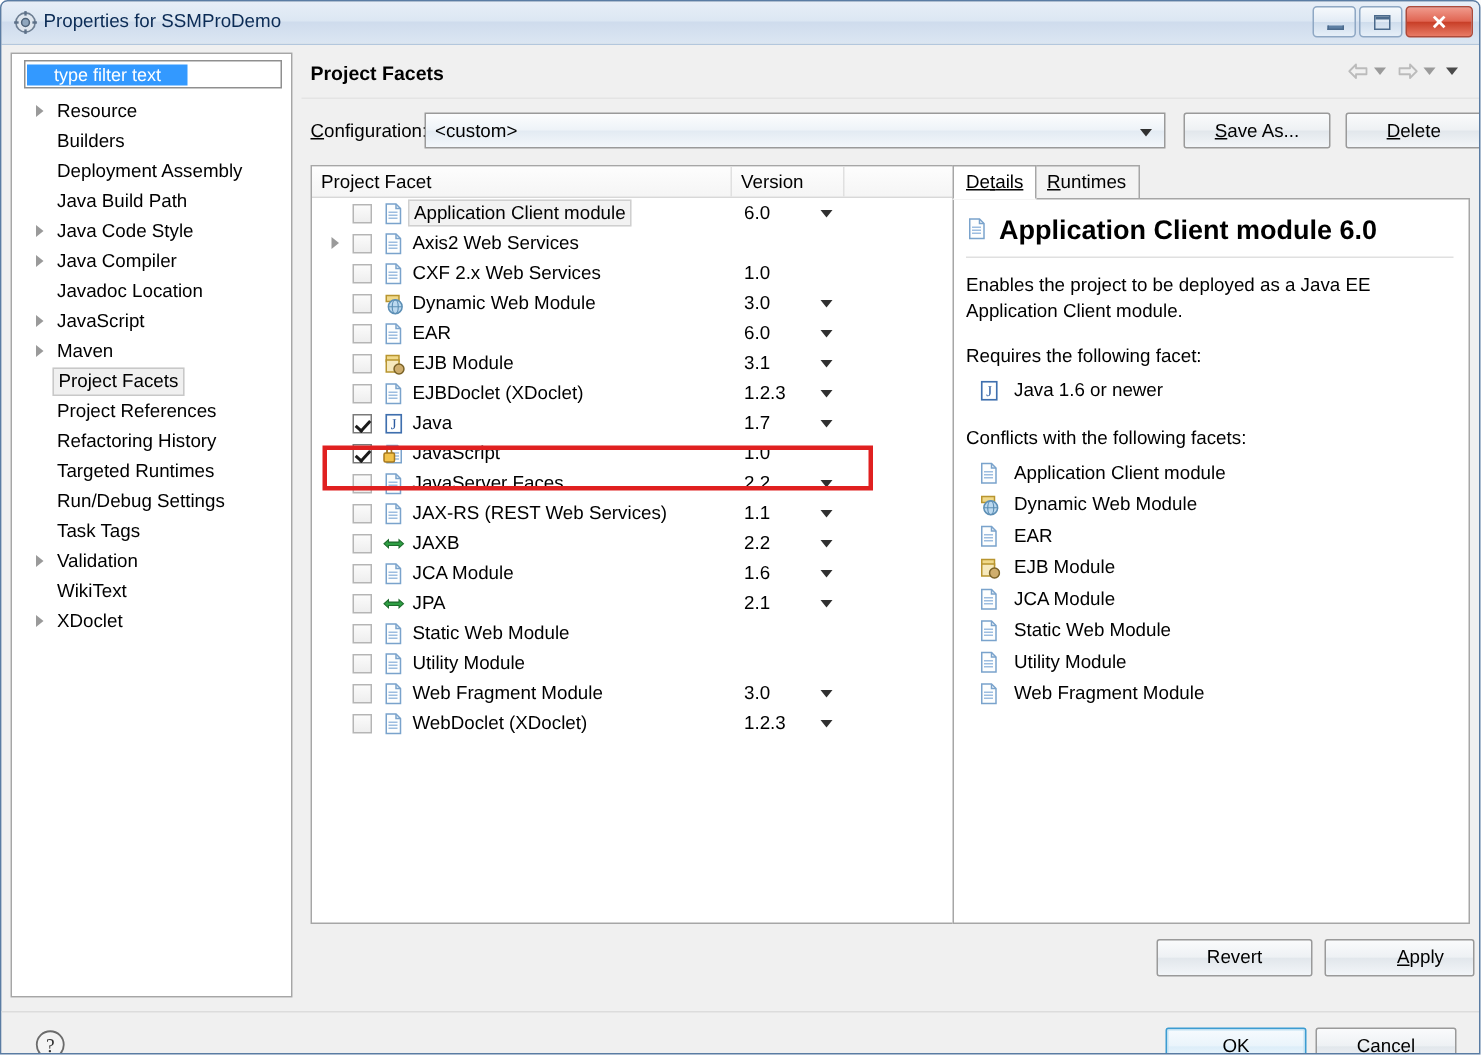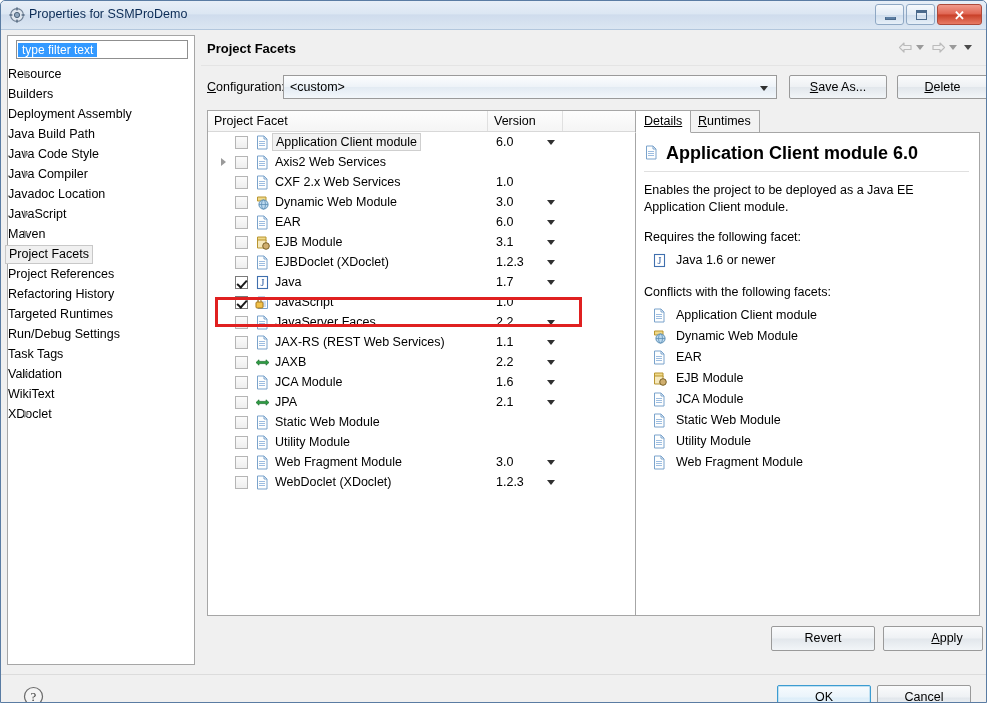--- a/index.html
+++ b/index.html
@@ -98,28 +98,29 @@
   .filter-box {
     position: absolute;
     left: 8px; top: 4px;
     width: 172px; height: 19px;
     border: 1px solid #8f8f8f;
     background: #fff;
   }
   .filter-text {
     position: absolute; left: 1px; top: 2px;
     background: #3399ff; color: #fff;
-    font-size: 12px; padding: 0 4px;
+    font-size: 12px; padding: 0 18px;
     white-space: nowrap;
   }
   .tree { position: absolute; left: 0; top: 28px; right: 0; }
   .tree-item {
     position: relative;
     height: 20px;
     line-height: 20px;
+    padding-left: 30px;
     font-size: 12.5px;
     white-space: nowrap;
     cursor: default;
   }
   .tree-item .arrow {
     position: absolute; left: 16px; top: 6px;
     width: 0; height: 0;
     border-left: 5px solid #9a9a9a;
     border-top: 4px solid transparent;
     border-bottom: 4px solid transparent;

